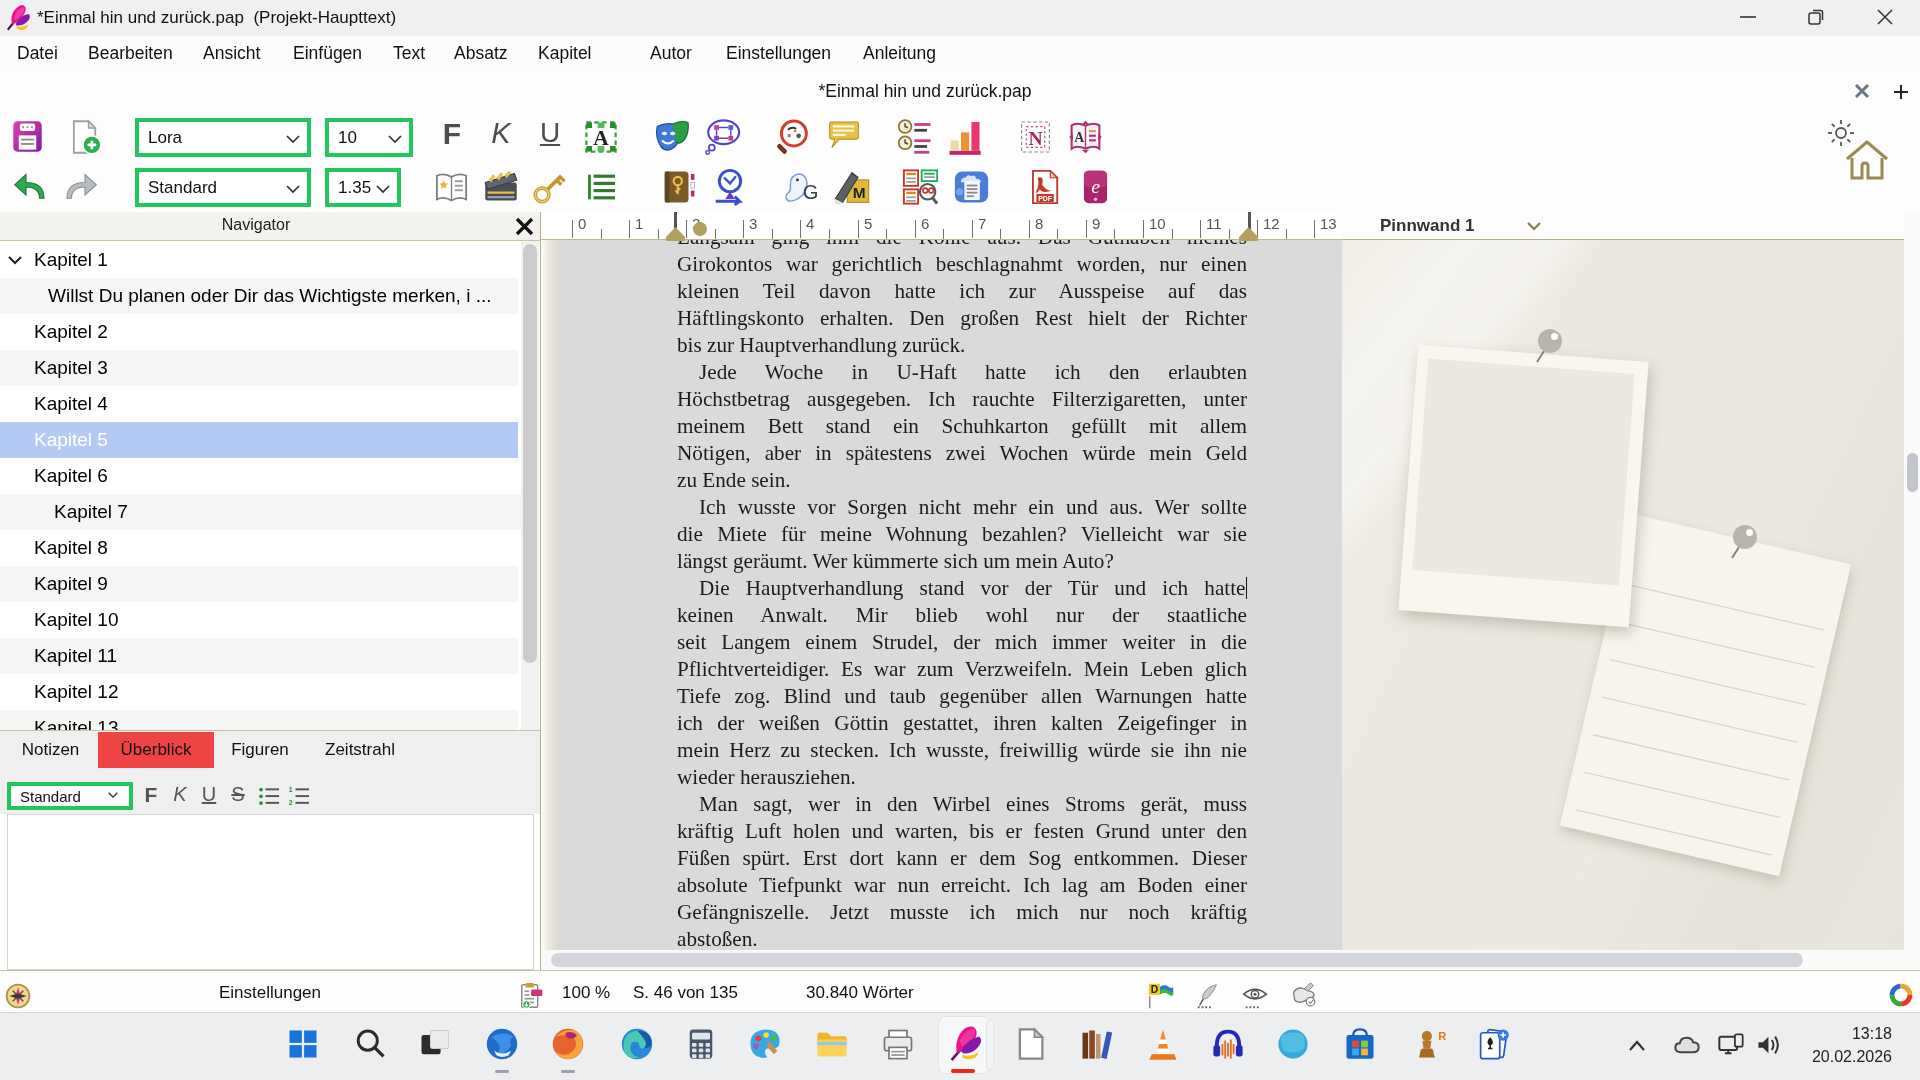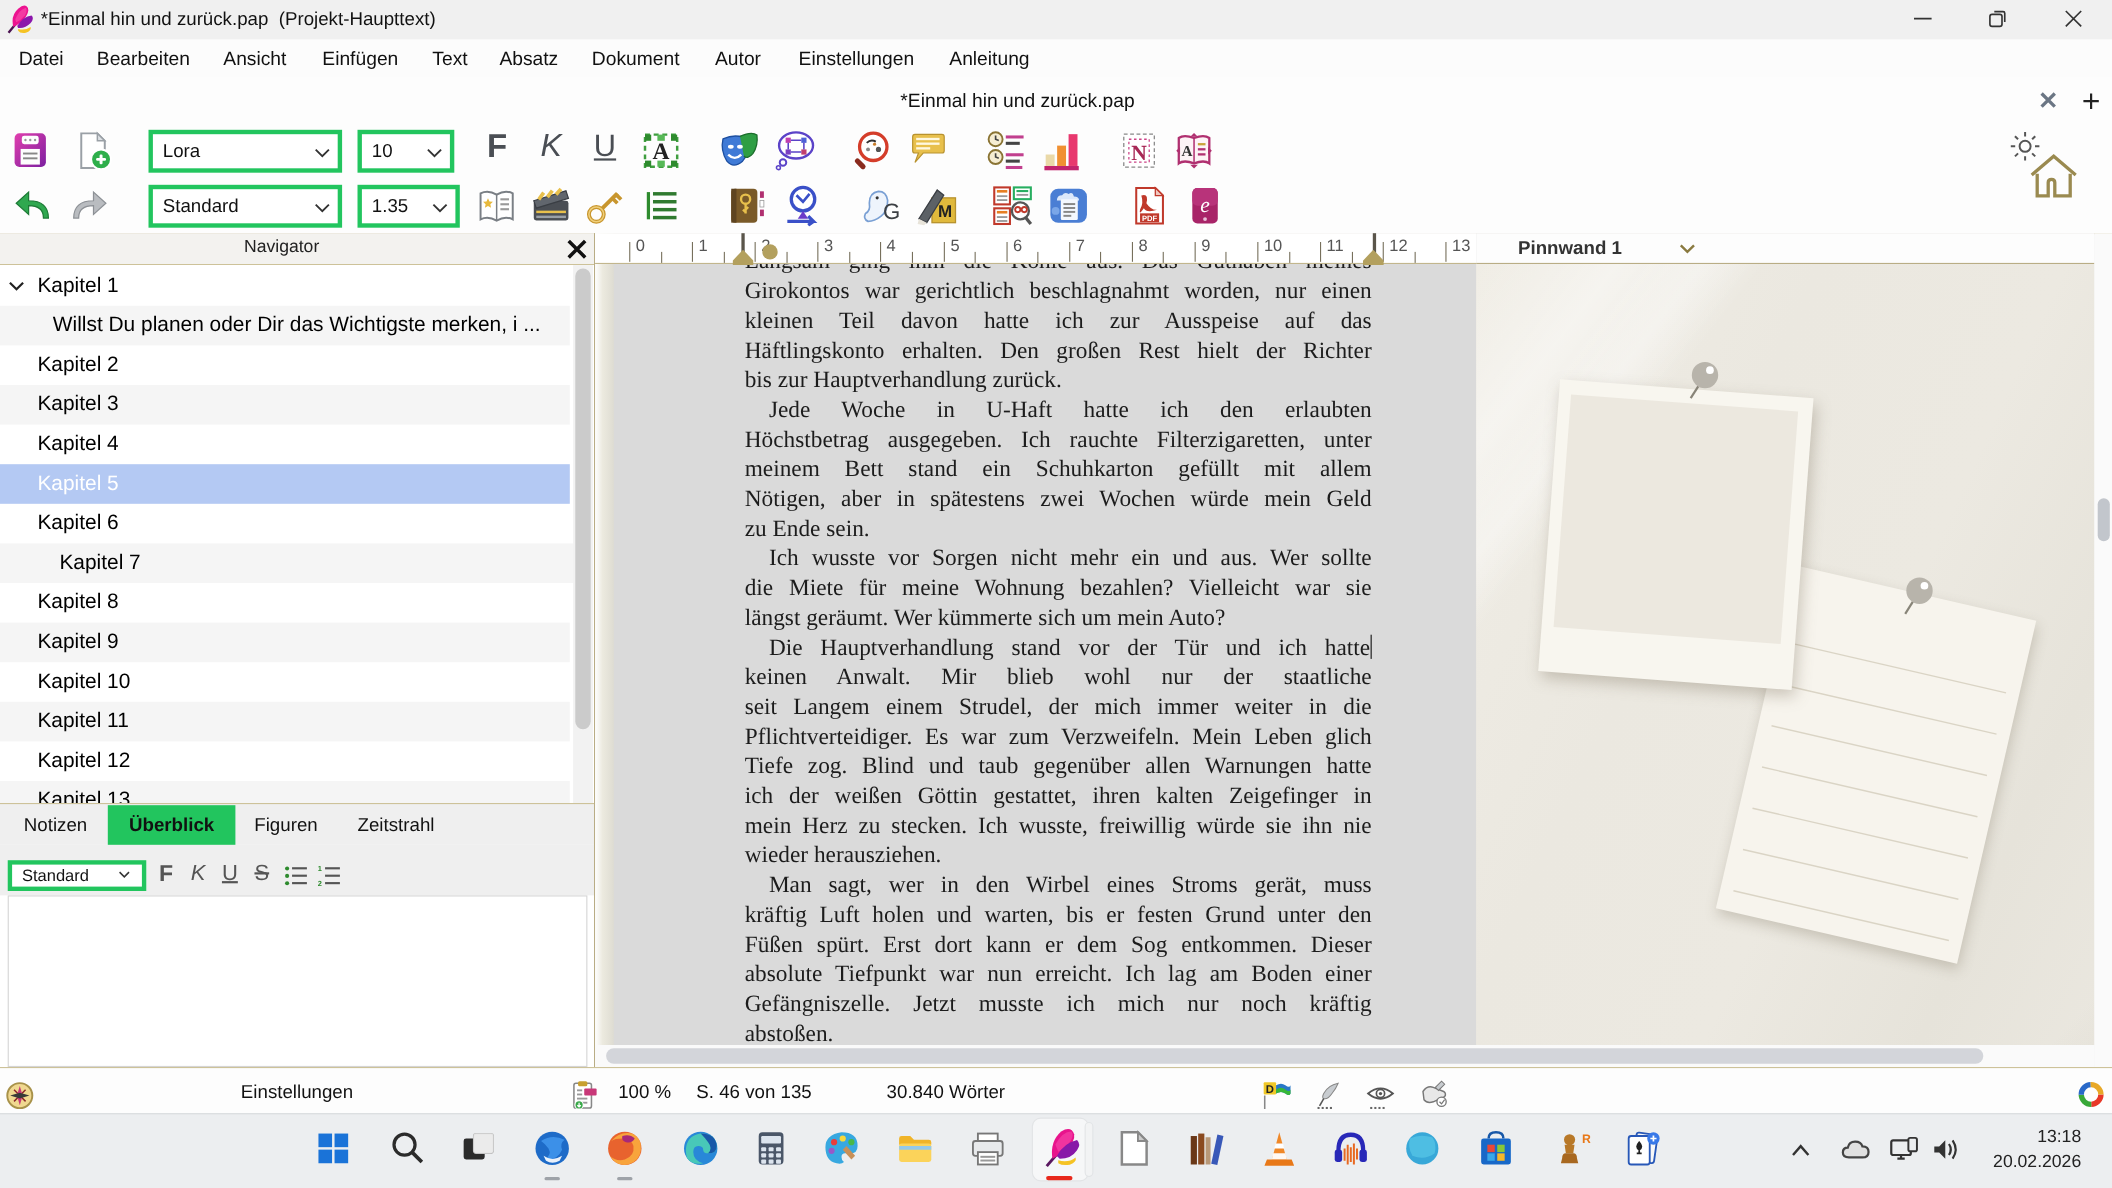--- a/index.html
+++ b/index.html
@@ -24,21 +24,21 @@
 #navlist{left:0;top:241px;width:540px;height:489px;background:#fff;overflow:hidden;}
 .navrow{position:absolute;left:0;width:518px;height:36px;font-size:19px;color:#000;display:flex;align-items:center;}
 .navrow.alt{background:#f5f5f5;}
 .navrow.sel{background:#b4c9f3;color:#fff;}
 #navsb{left:521px;top:241px;width:18px;height:489px;background:#f2f2f2;}
 #navsbthumb{left:523px;top:244px;width:14px;height:419px;background:#cbcbcb;border-radius:7px;}
 #navborder{left:540px;top:212px;width:1px;height:798px;background:#b9ad85;}
 
 #bltabs{left:0;top:730px;width:540px;height:38px;background:#efefef;border-top:1px solid #cdc299;box-sizing:border-box;}
 .bltab{position:absolute;top:732px;height:36px;font-size:17px;color:#111;display:flex;align-items:center;justify-content:center;}
-.bltab.act{background:#22c55e;font-weight:bold;}
+.bltab.act{background:#ef4444;}
 #blnotes{left:7px;top:814px;width:527px;height:156px;background:#fff;border:1px solid #d5d5d5;box-sizing:border-box;}
 
 #docarea{left:541px;top:212px;width:1363px;height:758px;background:#dadada;overflow:hidden;}
 #deskleft{left:541px;top:212px;width:17px;height:758px;background:linear-gradient(90deg,#ffffff,#eceadf 40%,#dedcd2);}
 #ruler{left:541px;top:212px;width:801px;height:28px;background:#fff;border-bottom:1px solid #c2b68d;box-sizing:border-box;}
 .rnum{position:absolute;top:215px;font-size:15px;color:#555;}
 .rtick{position:absolute;background:#77705c;width:1px;}
 #textcol{left:677px;top:224px;width:570px;height:731px;font-family:"Liberation Serif",serif;font-size:21.2px;color:#1c1c1c;}
 .tl{height:27px;line-height:27px;text-align:justify;text-align-last:justify;white-space:nowrap;}
 .tl.last{text-align-last:left;}
@@ -80,21 +80,21 @@
     <path d="M5 5 L19 19 M19 5 L5 19" stroke="#333" stroke-width="1.5"></path>
   </svg>
 
 <div class="abs" id="menubar"></div>
 <div class="abs menuitem" style="left:17px;">Datei</div>
 <div class="abs menuitem" style="left:88px;">Bearbeiten</div>
 <div class="abs menuitem" style="left:203px;">Ansicht</div>
 <div class="abs menuitem" style="left:293px;">Einfügen</div>
 <div class="abs menuitem" style="left:393px;">Text</div>
 <div class="abs menuitem" style="left:454px;">Absatz</div>
-<div class="abs menuitem" style="left:538px;">Dokument</div>
+<div class="abs menuitem" style="left:538px;">Kapitel</div>
 <div class="abs menuitem" style="left:650px;">Autor</div>
 <div class="abs menuitem" style="left:726px;">Einstellungen</div>
 <div class="abs menuitem" style="left:863px;">Anleitung</div>
 
 <div class="abs" id="tabbar"></div>
 <div class="abs" id="tabtitle">*Einmal hin und zurück.pap</div>
 <svg class="abs" style="left:1852px;top:81px;" width="20" height="20" viewBox="0 0 20 20">
     <path d="M4 4 L16 16 M16 4 L4 16" stroke="#6b7684" stroke-width="3"></path>
   </svg>
 <svg class="abs" style="left:1892px;top:83px;" width="18" height="18" viewBox="0 0 18 18">
@@ -110,21 +110,21 @@
 <div class="dd" style="left:325px;top:118px;width:88px;height:39px;">10<span class="chev">
       <svg width="16" height="16" viewBox="0 0 16 16">
         <path d="M2 5 L8 11 L14 5" fill="none" stroke="#333" stroke-width="1.7"></path>
       </svg>
     </span></div>
 <div class="dd" style="left:135px;top:168px;width:176px;height:39px;">Standard<span class="chev">
       <svg width="16" height="16" viewBox="0 0 16 16">
         <path d="M2 5 L8 11 L14 5" fill="none" stroke="#333" stroke-width="1.7"></path>
       </svg>
     </span></div>
-<div class="dd" style="left:325px;top:168px;width:93px;height:39px;">1.35<span class="chev">
+<div class="dd" style="left:325px;top:168px;width:76px;height:39px;">1.35<span class="chev">
       <svg width="16" height="16" viewBox="0 0 16 16">
         <path d="M2 5 L8 11 L14 5" fill="none" stroke="#333" stroke-width="1.7"></path>
       </svg>
     </span></div>
 <div class="abs" id="icons-row1">
     <svg class="abs" style="left:10px;top:119px;" width="35" height="35" viewBox="0 0 32 32">
       <defs>
 <linearGradient id="gsave" x1="0" y1="0" x2="1" y2="1">
           <stop offset="0" stop-color="#e13fae"></stop>
           <stop offset="1" stop-color="#7c1fa0"></stop>

